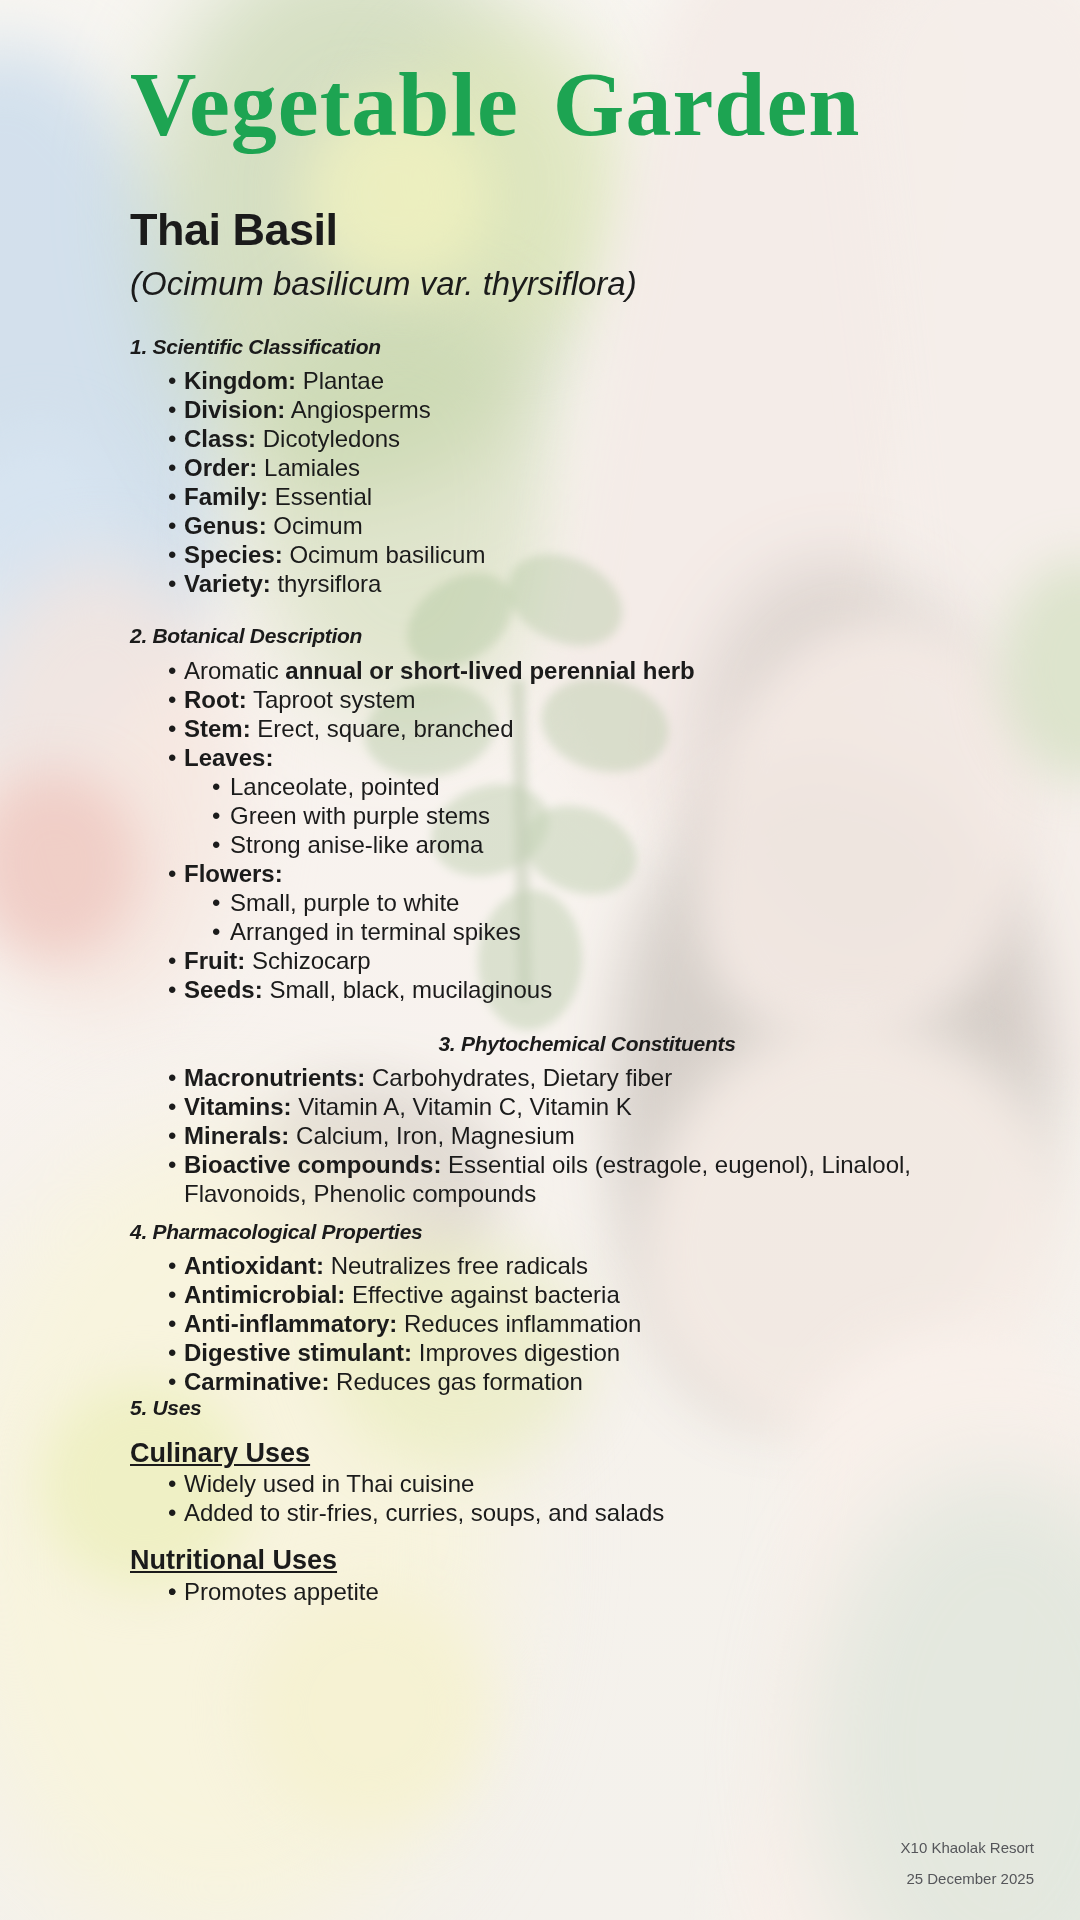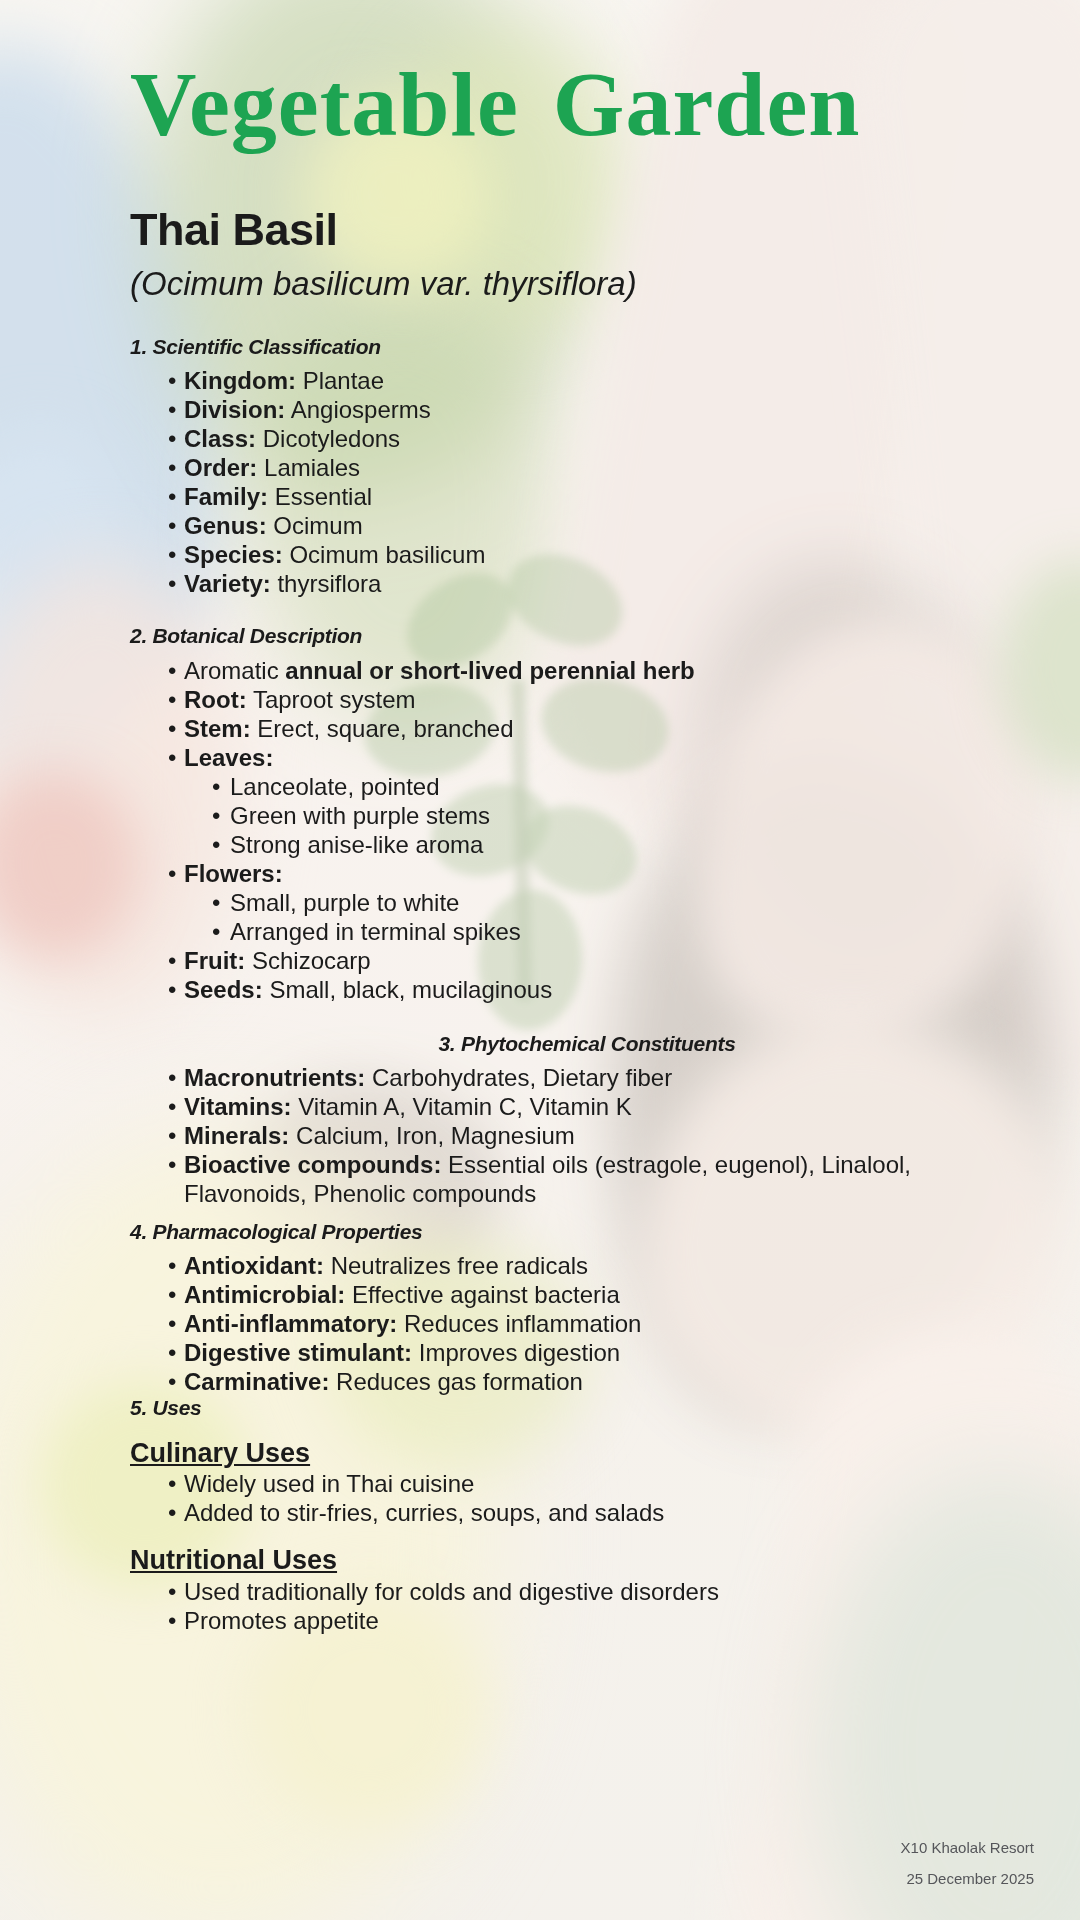--- a/index.html
+++ b/index.html
@@ -159,21 +159,21 @@
 
     <div>
       <div class="sec-h mt-s5">5. Uses</div>
       <div class="subhead">Culinary Uses</div>
       <div>
         <div class="li"><span class="dot">•</span><span>Widely used in Thai cuisine</span></div>
         <div class="li"><span class="dot">•</span><span>Added to stir-fries, curries, soups, and salads</span></div>
       </div>
       <div class="subhead">Nutritional Uses</div>
       <div>
-        <div class="li"><span class="dot">•</span><span>Used traditionally for colds and digestive disorders</span></div>
+        <div class="li"><span class="dot">•</span></div>
         <div class="li"><span class="dot">•</span><span>Promotes appetite</span></div>
       </div>
     </div>
 
   </div>
 
   <div class="footer">
     <div>X10 Khaolak Resort</div>
     <div>25 December 2025</div>
   </div>

